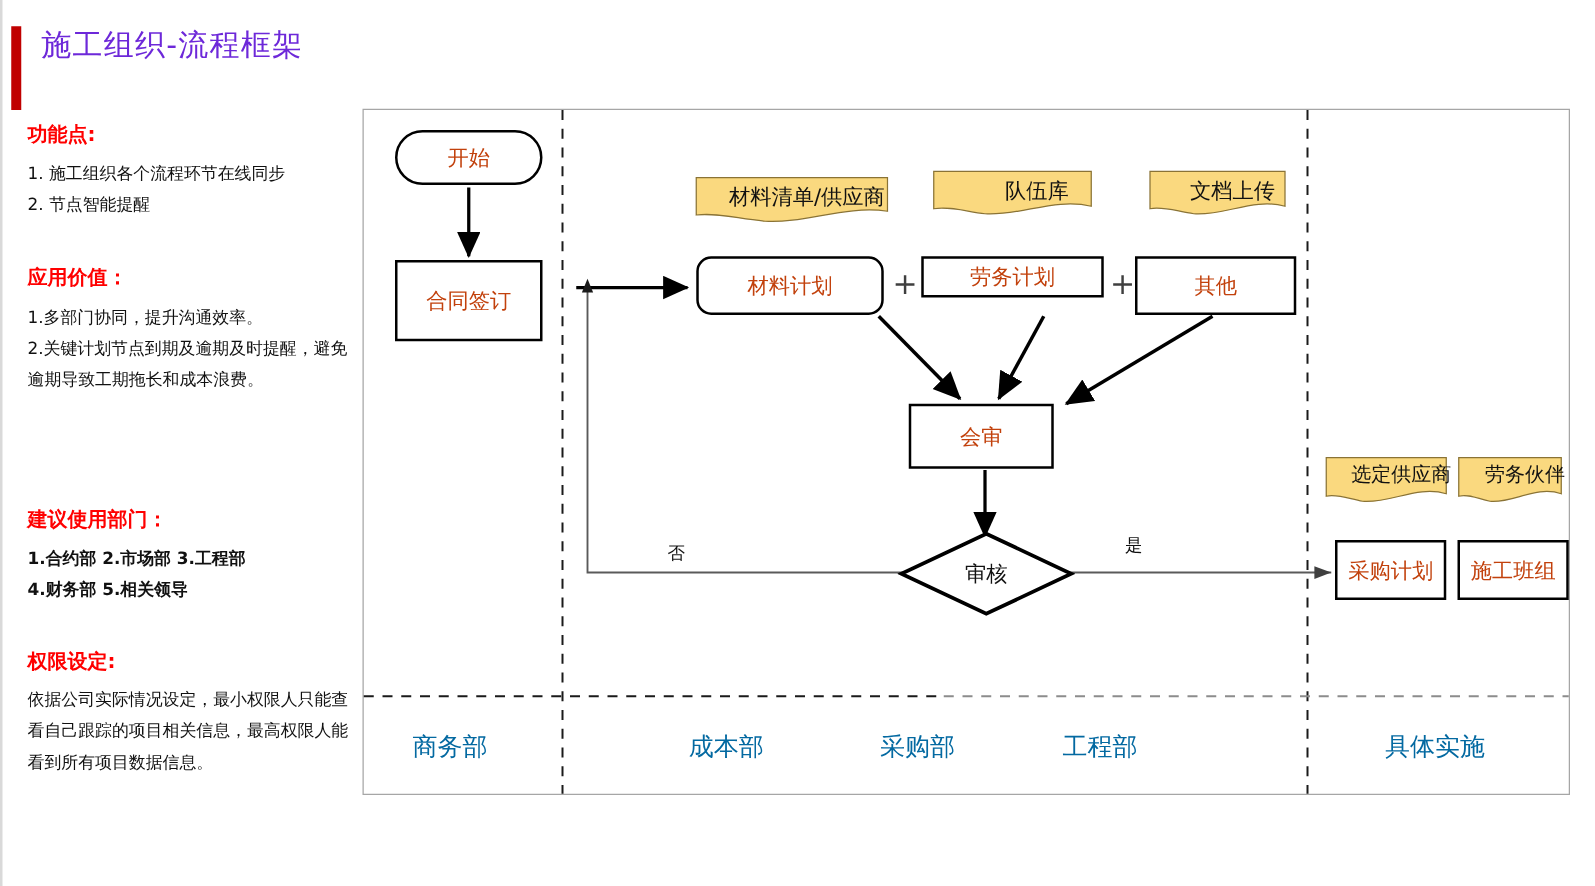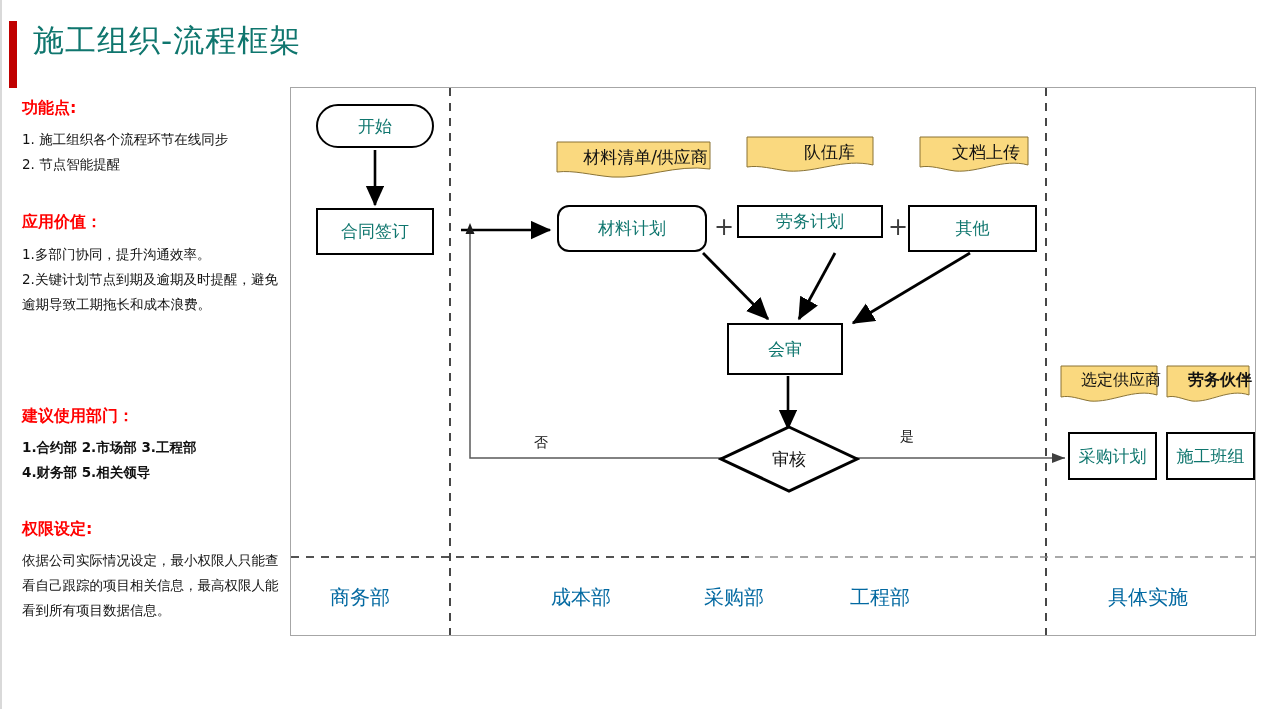--- a/index.html
+++ b/index.html
@@ -31,22 +31,22 @@
   }
   .accent-bar {
     position: absolute;
     left: 9px; top: 21px;
     width: 8px; height: 67px;
     background: #c00000;
   }
   .page-title {
     position: absolute;
     left: 33px; top: 20px;
-    font-size: 31px;
-    color: #0f766e;
+    font-size: 24px;
+    color: #6d28d9;
     letter-spacing: 1px;
     white-space: nowrap;
   }
 
   
   .side-head {
     position: absolute;
     color: #ff0000;
     font-size: 16px;
     font-weight: bold;
@@ -83,21 +83,21 @@
     width: 966px; height: 549px;
   }
 
   
   .node {
     position: absolute;
     display: flex;
     align-items: center;
     justify-content: center;
     background: #ffffff;
-    color: #0f766e;
+    color: #c2410c;
     font-size: 17px;
     box-sizing: border-box;
     white-space: nowrap;
   }
   .node.rect   { border: 2.5px solid #000000; }
   .node.stadium{ border: 2.5px solid #000000; border-radius: 26px; }
 
   
   .sticky {
     position: absolute;
@@ -202,21 +202,21 @@
 
     <path d="M 440 371 L 180 371 L 180 145" fill="none" stroke="#5a5a5a" stroke-width="1.5"></path>
     <polygon points="180,136 175.5,147 184.5,147" fill="#1a1a1a"></polygon>
     <polygon points="438,371 449,366.5 449,375.5" fill="#1a1a1a"></polygon>
 
     <line x1="556" y1="371" x2="775" y2="371" stroke="#5a5a5a" stroke-width="1.5" marker-end="url(#arrowThin)"></line>
   </svg>
 
   <div class="node stadium" style="left:316px; top:104px; width:118px; height:44px;">开始</div>
 
-  <div class="node rect" style="left:316px; top:208px; width:118px; height:47px;">合同签订</div>
+  <div class="node rect" style="left:316px; top:208px; width:118px; height:65px;">合同签订</div>
 
   <div class="node rect" style="left:557px; top:205px; width:150px; height:47px;border-radius:12px;">材料计划</div>
 
   <div class="node rect" style="left:737px; top:205px; width:146px; height:33px;">劳务计划</div>
 
   <div class="node rect" style="left:908px; top:205px; width:129px; height:47px;">其他</div>
 
   <div class="node rect" style="left:727px; top:323px; width:116px; height:52px;">会审</div>
 
   <svg style="position:absolute; left:718px; top:424px; width:142px; height:70px;" viewBox="0 0 142 70">
@@ -253,21 +253,21 @@
     <svg width="98" height="42" viewBox="0 0 98 42" preserveAspectRatio="none">
       <path d="M1,1 L97,1 L97,30 C74,23 52,38 30,36 C19,34 10,30 1,32 Z" fill="#fad97f" stroke="#8a7335" stroke-width="1"></path>
     </svg>
     <div class="sticky-label" style="top:5px; font-size:16px;">选定供应商</div>
   </div>
 
   <div class="sticky" style="left:1166px; top:365px; width:84px; height:42px;">
     <svg width="84" height="42" viewBox="0 0 84 42" preserveAspectRatio="none">
       <path d="M1,1 L83,1 L83,30 C63,23 44,38 26,36 C16,34 9,30 1,32 Z" fill="#fad97f" stroke="#8a7335" stroke-width="1"></path>
     </svg>
-    <div class="sticky-label" style="top:5px; font-size:16px;font-weight:bold;">劳务伙伴</div>
+    <div class="sticky-label" style="top:5px; font-size:16px;">劳务伙伴</div>
   </div>
 
   <div class="plus-sign" style="left:714px; top:215px;">+</div>
   <div class="plus-sign" style="left:888px; top:215px;">+</div>
 
   <div class="branch-label" style="left:534px; top:434px;">否</div>
   <div class="branch-label" style="left:900px; top:428px;">是</div>
 
   <div class="lane-label" style="left:330px; top:584px;">商务部</div>
   <div class="lane-label" style="left:551px; top:584px;">成本部</div>

